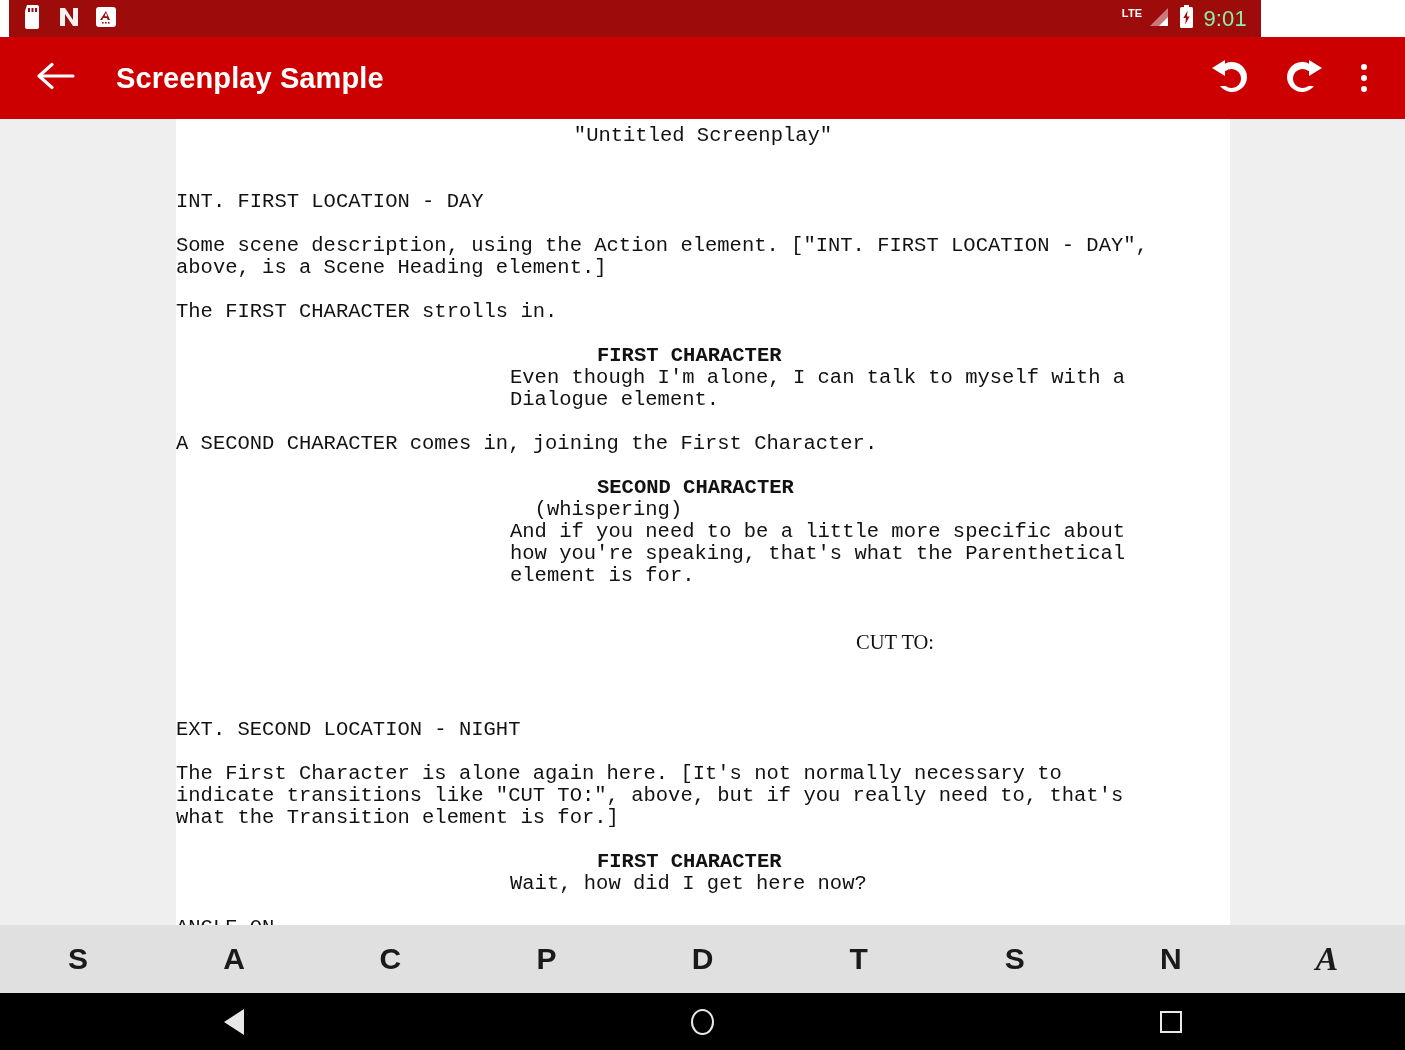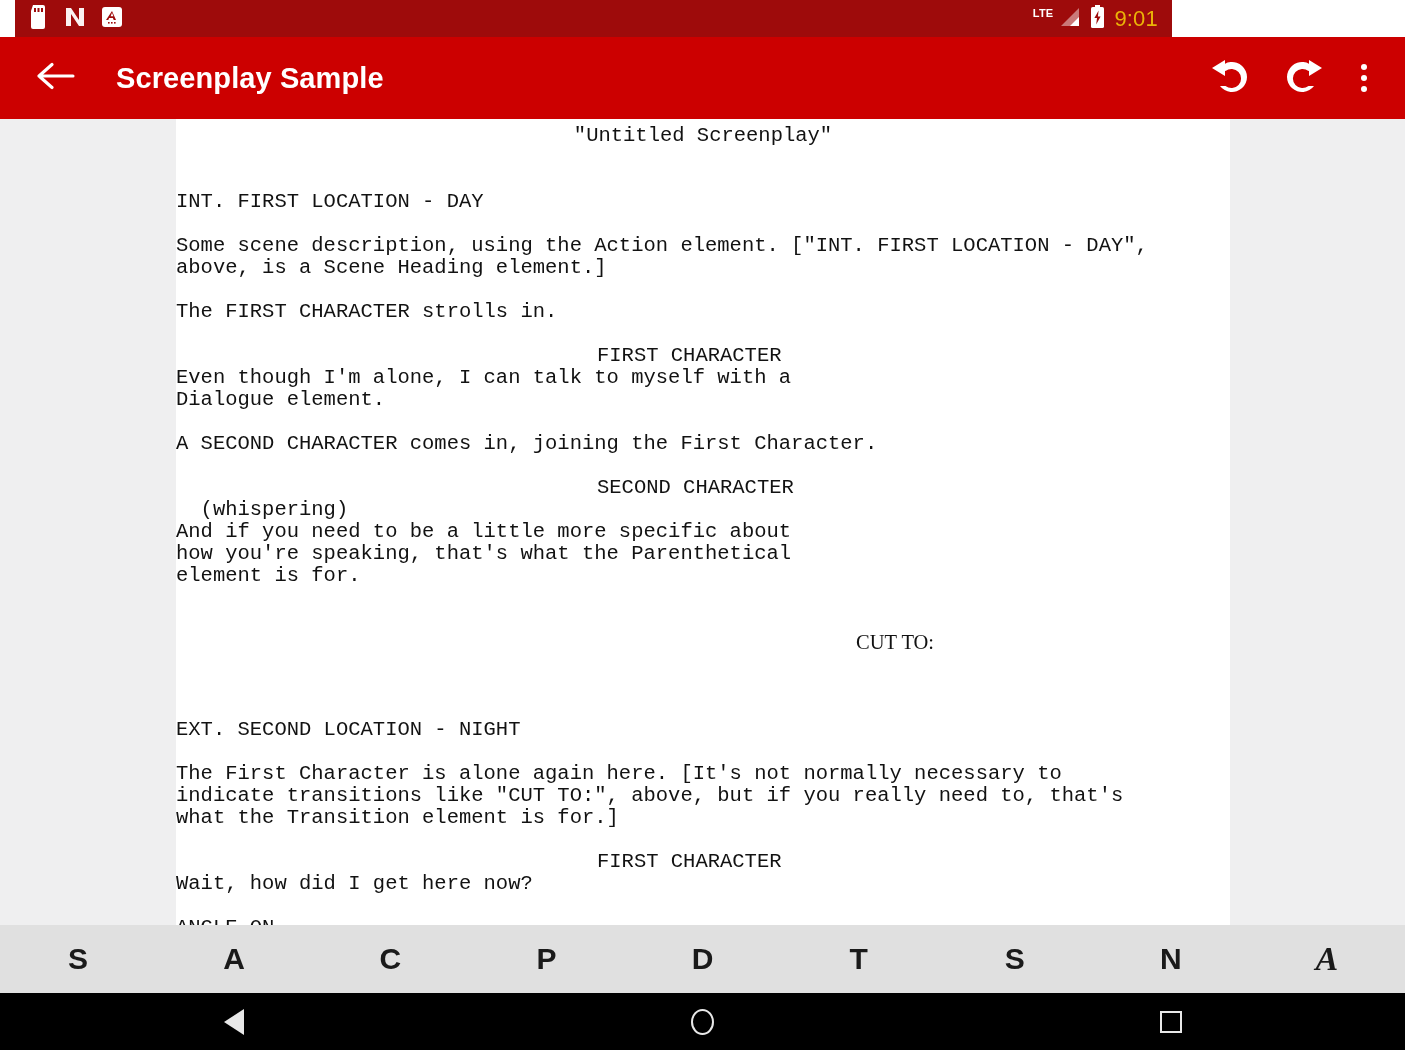--- a/index.html
+++ b/index.html
@@ -15,22 +15,22 @@
   #app {
     position: relative;
     width: 1405px;
     height: 1050px;
     background: #ffffff;
   }
 
   
   .status-bar {
     position: absolute;
-    top: 0; left: 15px;
-    width: 1157px;
+    top: 0; left: 9px;
+    width: 1252px;
     height: 37px;
     background: #9e0b0b;
     display: flex;
     align-items: center;
     padding: 0 14px;
   }
   .status-left { display: flex; align-items: center; gap: 15px; }
   .status-right { margin-left: auto; display: flex; align-items: center; gap: 9px; }
 
   .notif-icon { display: block; }
@@ -40,21 +40,21 @@
     font-size: 11px;
     font-weight: bold;
     letter-spacing: 0.2px;
     line-height: 1;
     position: relative;
     top: -5px;
     margin-right: -3px;
   }
 
   .clock {
-    color: #eab308;
+    color: #86efac;
     font-size: 22px;
     font-weight: normal;
     letter-spacing: 0.2px;
     line-height: 1;
   }
 
   
   .app-bar {
     position: absolute;
     top: 37px; left: 0;
@@ -127,22 +127,22 @@
     font-size: 20.5px;
     line-height: 22px;
     color: #121212;
     white-space: pre;
     padding-top: 6px;
   }
   .ln { display: block; height: 22px; }
   .blank { display: block; height: 22px; }
   
   .c0  { }
-  .c19 { }
-  .c24 { padding-left: 421px; }
+  .c19 { padding-left: 334px; }
+  .c24 { padding-left: 421px; font-weight: bold; }
   .c39 { padding-left: 680px; font-family: Liberation Serif, serif; }
   .ctr { text-align: center; padding-right: 0; }
 
   
   .element-bar {
     position: absolute;
     top: 925px; left: 0;
     width: 1405px;
     height: 68px;
     background: #e0e0e0;

